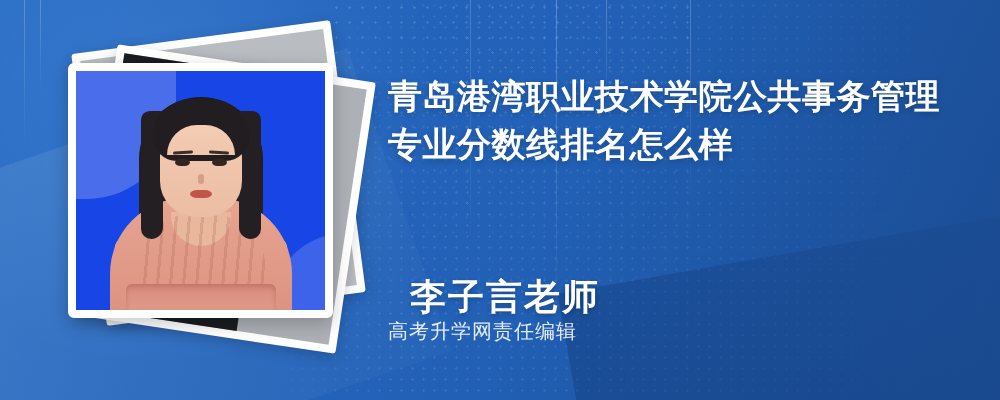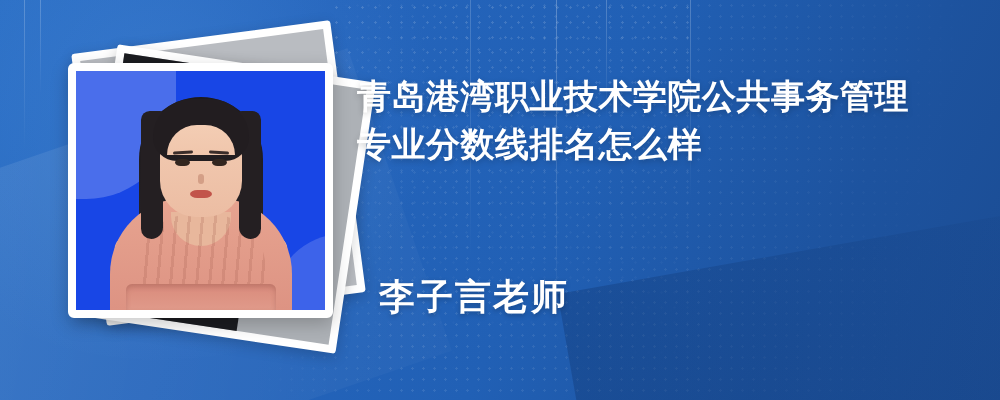--- a/index.html
+++ b/index.html
@@ -161,21 +161,21 @@
   .p-brow{position:absolute;top:80px;width:20px;height:3px;background:#3b2d2a;border-radius:2px;}
   .p-brow.l{left:50%;margin-left:-28px;transform:rotate(-4deg);}
   .p-brow.r{left:50%;margin-left:8px;transform:rotate(4deg);}
   .p-eye{position:absolute;top:88px;width:15px;height:7px;background:#33261f;border-radius:8px/5px;}
   .p-eye.l{left:50%;margin-left:-26px;}
   .p-eye.r{left:50%;margin-left:11px;}
   .p-nose{position:absolute;left:50%;top:103px;width:6px;height:10px;margin-left:-3px;background:rgba(190,130,105,.55);border-radius:3px;}
   .p-mouth{position:absolute;left:50%;top:119px;width:22px;height:8px;margin-left:-11px;background:#c2544a;border-radius:11px/6px;}
 
   
-  .text-block{position:absolute;left:357px;top:0;width:600px;height:321px;}
+  .text-block{position:absolute;left:388px;top:0;width:600px;height:321px;}
   .title{
     position:absolute;left:0;top:72px;width:580px;
     color:#ffffff;font-size:34px;font-weight:bold;line-height:1.42;
     letter-spacing:.5px;
     text-shadow:0 2px 6px rgba(0,0,0,.22);
   }
   .author-name{
     position:absolute;left:22px;top:273px;
     color:#ffffff;font-size:36px;font-weight:bold;letter-spacing:2px;
     text-shadow:0 2px 5px rgba(0,0,0,.25);
@@ -232,15 +232,16 @@
         <div class="p-eye r"></div>
         <div class="p-nose"></div>
         <div class="p-mouth"></div>
       </div>
     </div>
   </div>
 
   <div class="text-block">
     <div class="title">青岛港湾职业技术学院公共事务管理专业分数线排名怎么样</div>
     <div class="author-name">李子言老师</div>
+    <div class="author-role">高考升学网责任编辑</div>
   </div>
 
 </div>
 
 </body></html>

